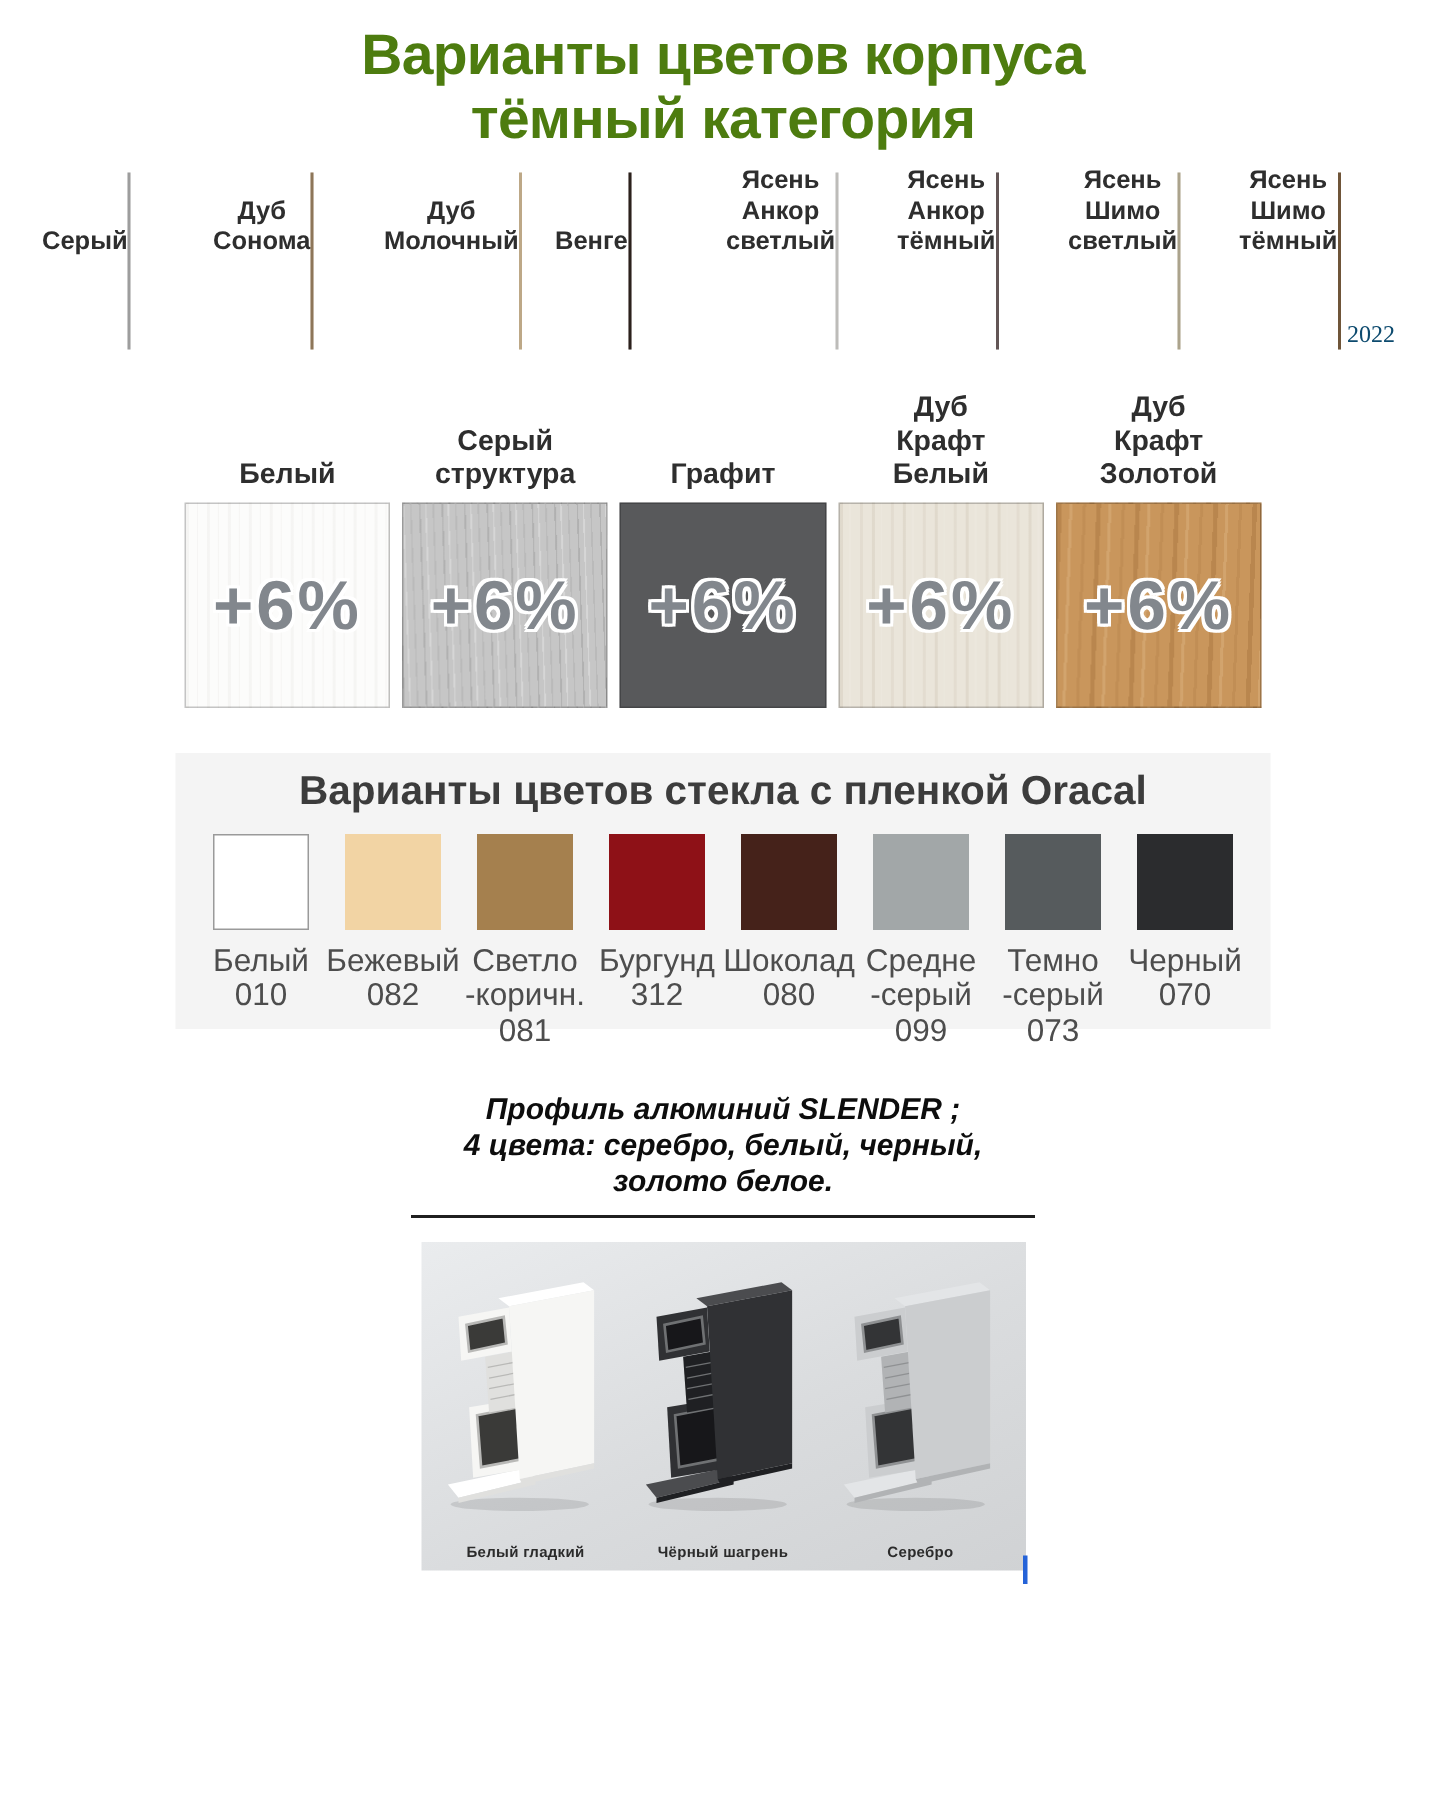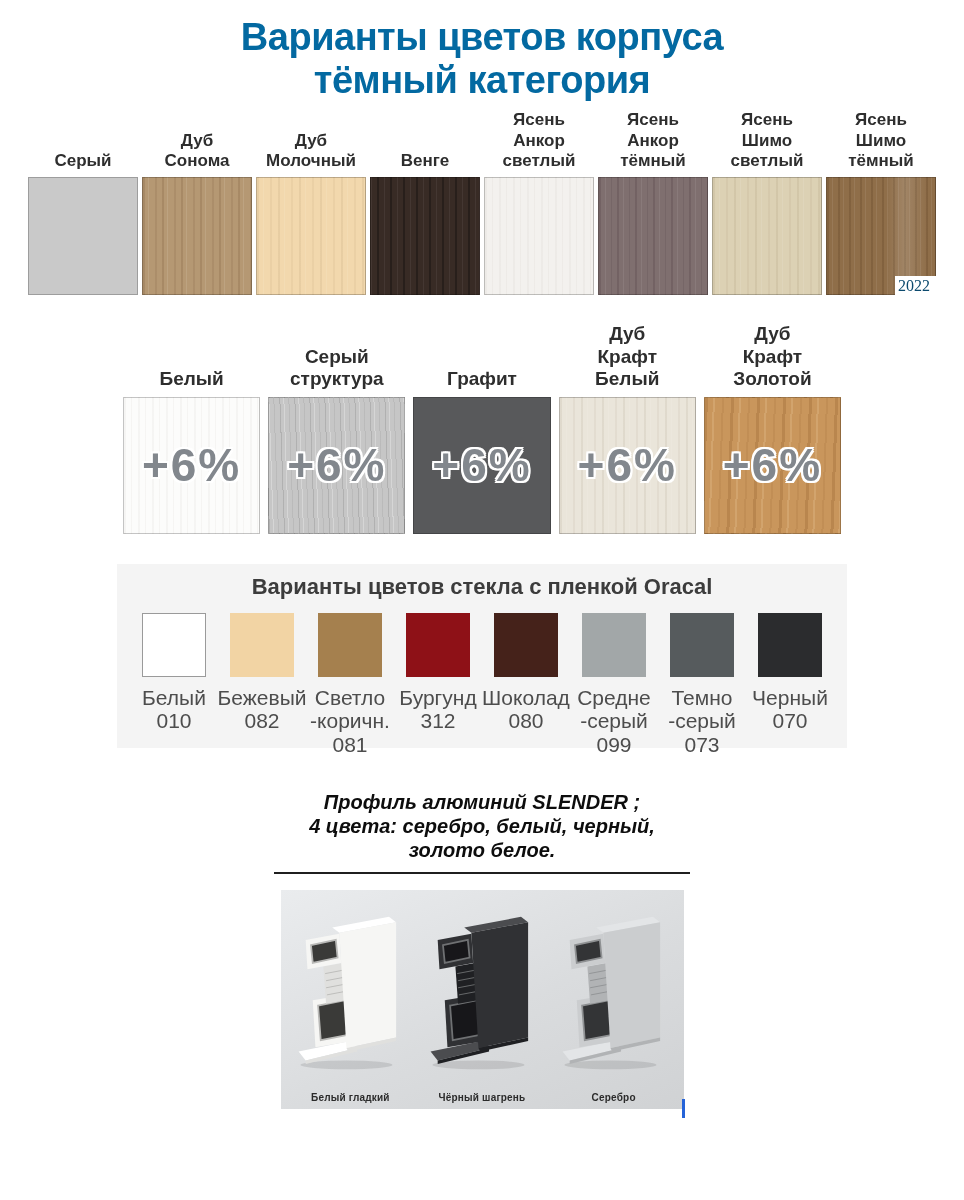--- a/index.html
+++ b/index.html
@@ -3,29 +3,29 @@
 <meta charset="utf-8">
 <style>
   html,body{margin:0;padding:0;}
   body{
     width:964px;height:1200px;overflow:hidden;background:#ffffff;
     font-family:"Liberation Sans",sans-serif;position:relative;
   }
   
   .big-title{
     padding-top:16px;text-align:center;font-weight:700;
-    font-size:38px;line-height:1.14;color:#0369a1;letter-spacing:-.5px;
+    font-size:38px;line-height:1.14;color:#4d7c0f;letter-spacing:-.5px;
   }
   .big-title .u{text-decoration:underline;text-underline-offset:5px;}
   
   .base-grid{
     position:relative;width:908px;margin:12px auto 0;
     display:flex;gap:4px;
   }
-  .base-grid .col{flex:1;display:flex;flex-direction:column;}
+  .base-grid .col{flex:1;display:flex;flex-direction:row;}
   .sw-label{
     height:56px;display:flex;align-items:flex-end;justify-content:center;
     font-weight:700;font-size:17px;line-height:1.18;color:#2e2e2e;
     text-align:center;white-space:pre-line;padding-bottom:6px;
   }
   .sw{
     height:118px;border:1px solid rgba(0,0,0,.22);box-sizing:border-box;
     background-color:#ccc;
   }
   .wm{
@@ -73,21 +73,21 @@
     rgba(0,0,0,0) 10px 17px,rgba(120,70,20,.10) 17px 19px,rgba(0,0,0,0) 19px 26px);}
   .tex-faint{background-image:repeating-linear-gradient(90deg,
     rgba(120,110,100,.05) 0 2px,rgba(0,0,0,0) 2px 7px,rgba(160,150,140,.07) 7px 8px,
     rgba(0,0,0,0) 8px 14px);}
   
   .oracal{
     width:730px;height:184px;margin:30px auto 0;background:#f4f4f4;
     box-sizing:border-box;padding-top:10px;
   }
   .oracal-title{
-    text-align:center;font-weight:700;font-size:22px;color:#3c3c3c;
+    text-align:center;font-weight:700;font-size:27px;color:#3c3c3c;
   }
   .oracal-grid{display:flex;justify-content:center;margin-top:13px;}
   .o-col{width:88px;display:flex;flex-direction:column;align-items:center;}
   .o-sw{width:64px;height:64px;box-sizing:border-box;}
   .o-sw.bordered{border:1px solid #9a9a9a;}
   .o-label{
     margin-top:9px;font-size:21px;line-height:1.13;color:#4d4d4d;
     text-align:center;white-space:pre-line;width:112px;
   }
   

